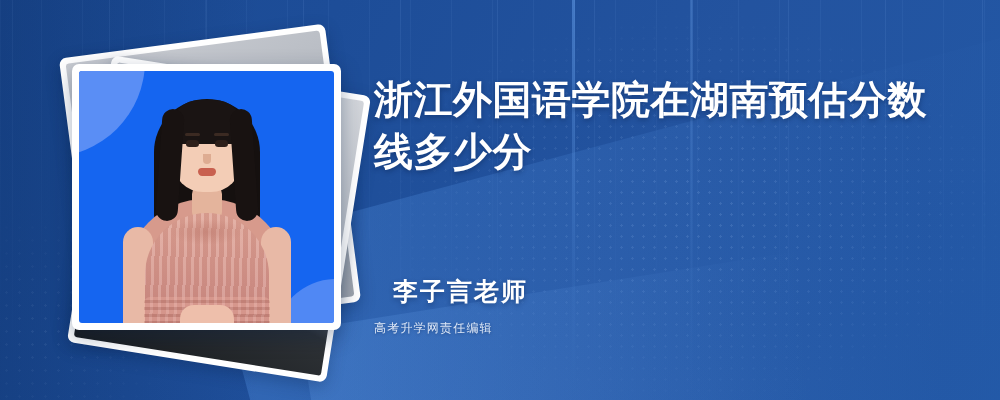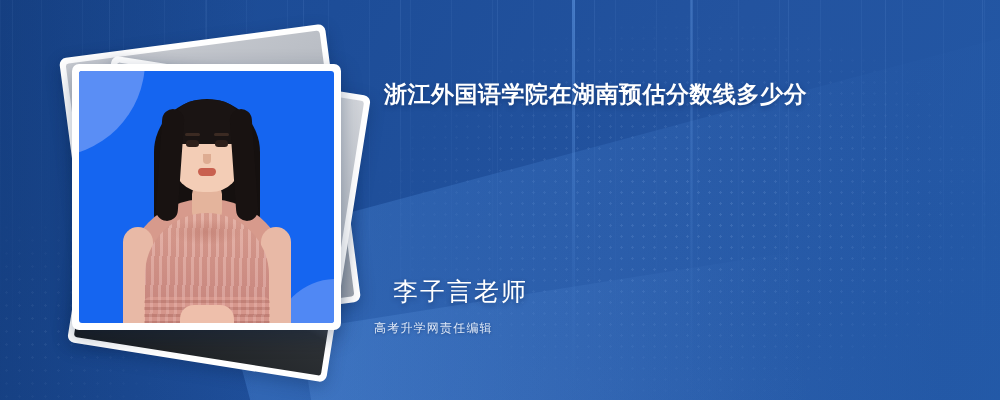--- a/index.html
+++ b/index.html
@@ -337,36 +337,36 @@
   #text-block {
     position: absolute;
     left: 374px;
     top: 0;
     width: 600px;
     height: 400px;
   }
   #headline {
     position: absolute;
     top: 74px;
-    left: 10px;
+    left: 0;
     width: 580px;
     color: #ffffff;
-    font-size: 23px;
+    font-size: 39px;
     font-weight: bold;
-    line-height: 40px;
+    line-height: 52px;
     letter-spacing: 0.5px;
     text-shadow: 0 2px 5px rgba(9,33,77,0.45);
   }
   #author-name {
     position: absolute;
     top: 275px;
     left: 19px;
     color: #ffffff;
     font-size: 25px;
-    font-weight: normal;
+    font-weight: bold;
     letter-spacing: 2px;
     text-shadow: 0 2px 5px rgba(9,33,77,0.45);
   }
   #author-role {
     position: absolute;
     top: 320px;
     left: 0;
     color: #dfe9f8;
     font-size: 12px;
     letter-spacing: 1.2px;

